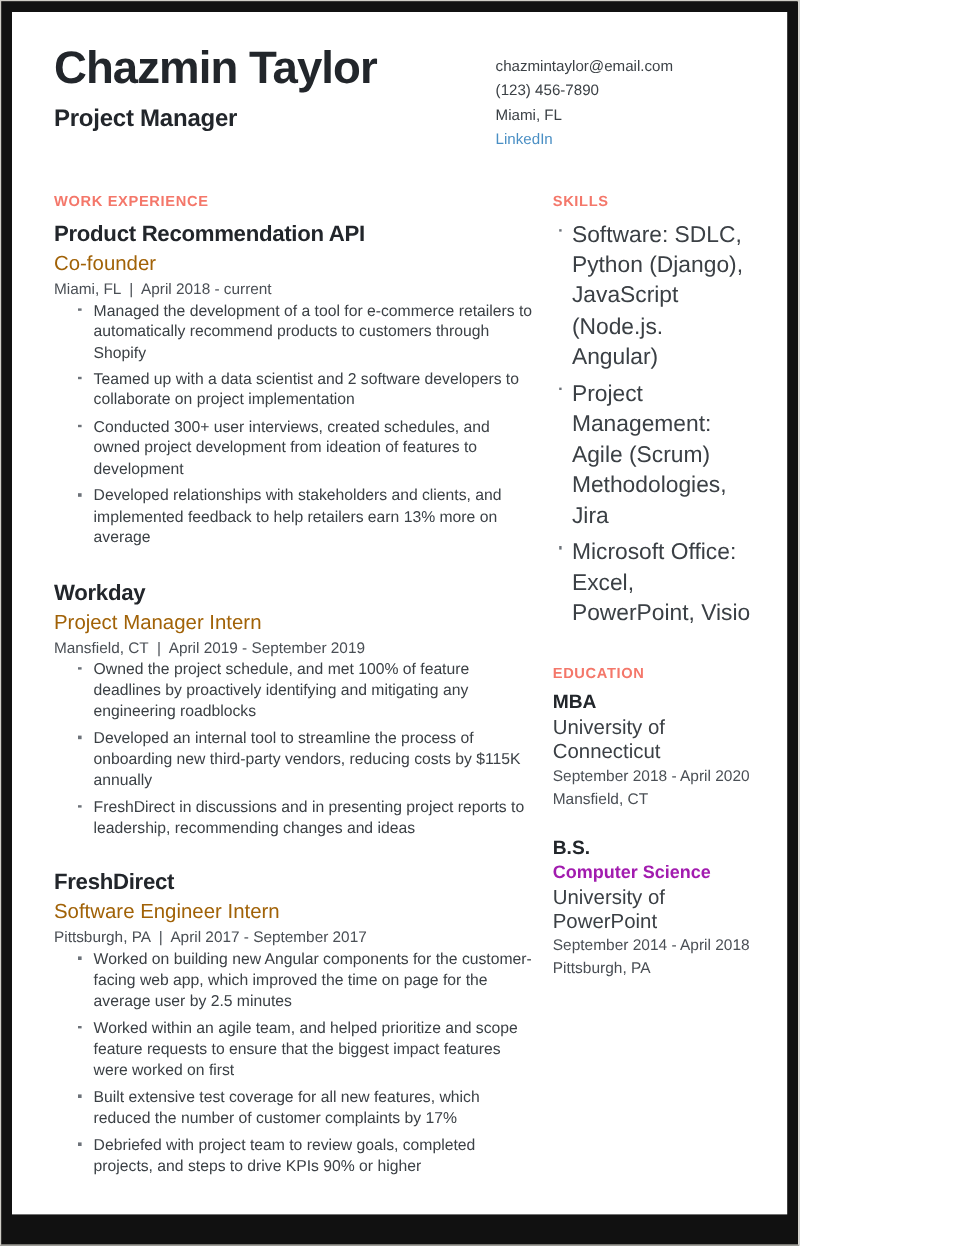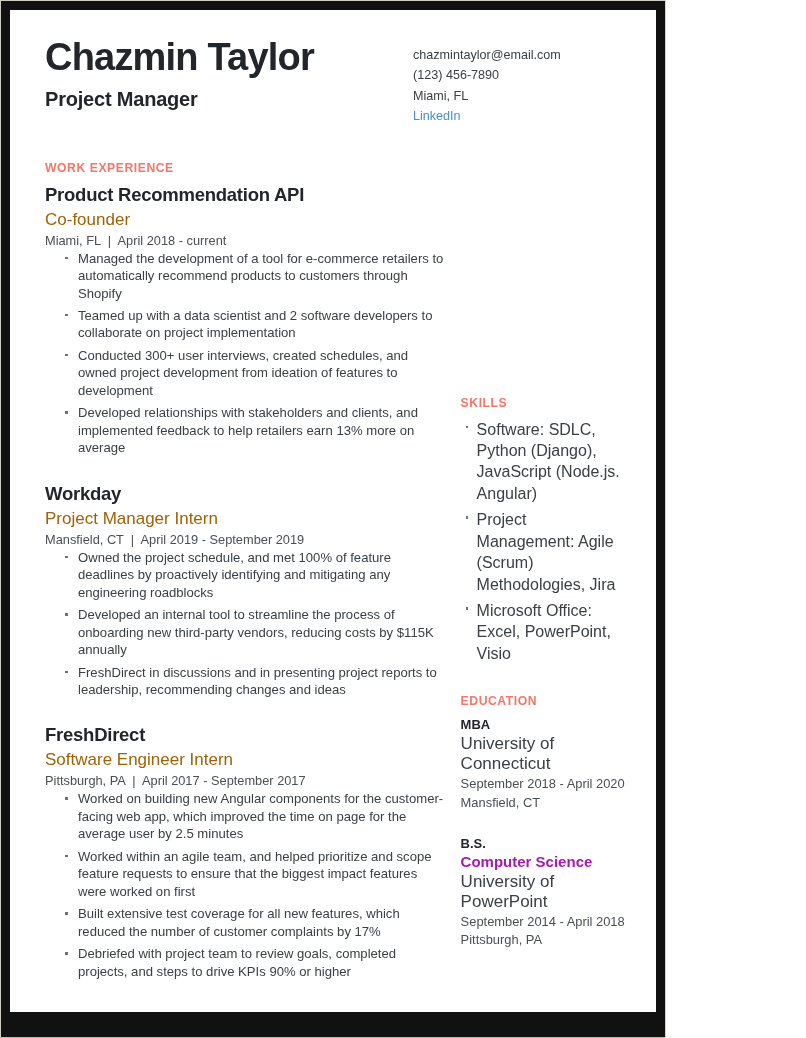--- a/index.html
+++ b/index.html
@@ -72,21 +72,20 @@
     font-size: 12.6px;
     color: #3b4045;
     line-height: 1.62;
   }
   .contact .link { color: #4a8fc4; }
 
   
   .columns {
     display: flex;
     margin-top: 34px;
-    align-items: flex-end;
   }
   .col-main { width: 512px; }
   .col-side { width: 215px; margin-left: 17px; }
 
   .section-head {
     font-size: 12.2px;
     font-weight: bold;
     letter-spacing: 0.55px;
     color: #f4776a;
     margin: 0 0 9px 0;
@@ -139,39 +138,39 @@
 
   
   .side-block { margin-bottom: 30px; }
   ul.side-bullets {
     margin: 0;
     padding: 0 0 0 16px;
     list-style: none;
   }
   ul.side-bullets li {
     position: relative;
-    font-size: 16px;
+    font-size: 19px;
     line-height: 1.34;
     color: #3b4045;
     margin-bottom: 5px;
   }
   ul.side-bullets li::before {
     content: "";
     position: absolute;
     left: -11px;
     top: 7px;
     width: 2.5px;
     height: 2.5px;
     background: #6d7279;
   }
 
   .edu { margin-bottom: 23px; }
   .edu:last-child { margin-bottom: 0; }
   .edu-degree {
-    font-size: 13px;
+    font-size: 16px;
     font-weight: bold;
     color: #22262b;
     margin: 0 0 2px 0;
   }
   .edu-degree2 {
     font-size: 15px;
     font-weight: bold;
     color: #a21caf;
     margin: 0 0 2px 0;
   }

